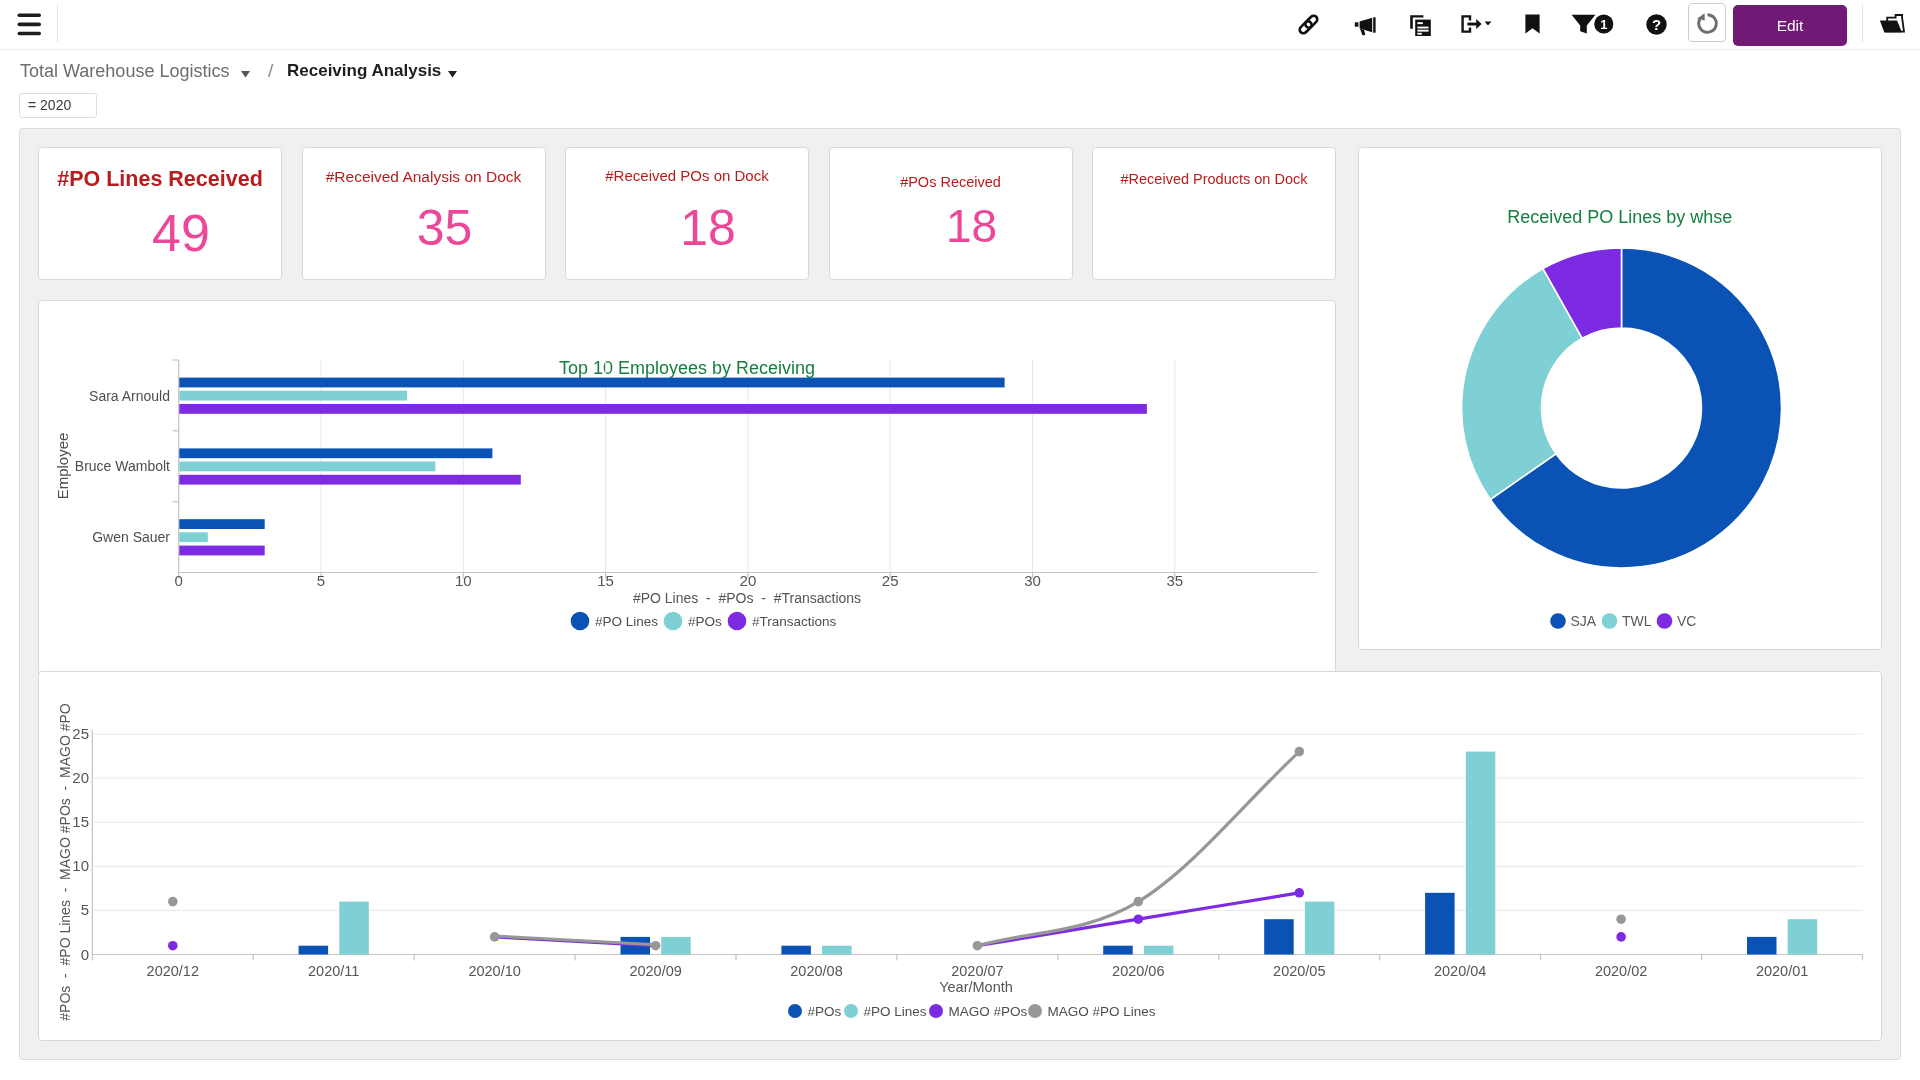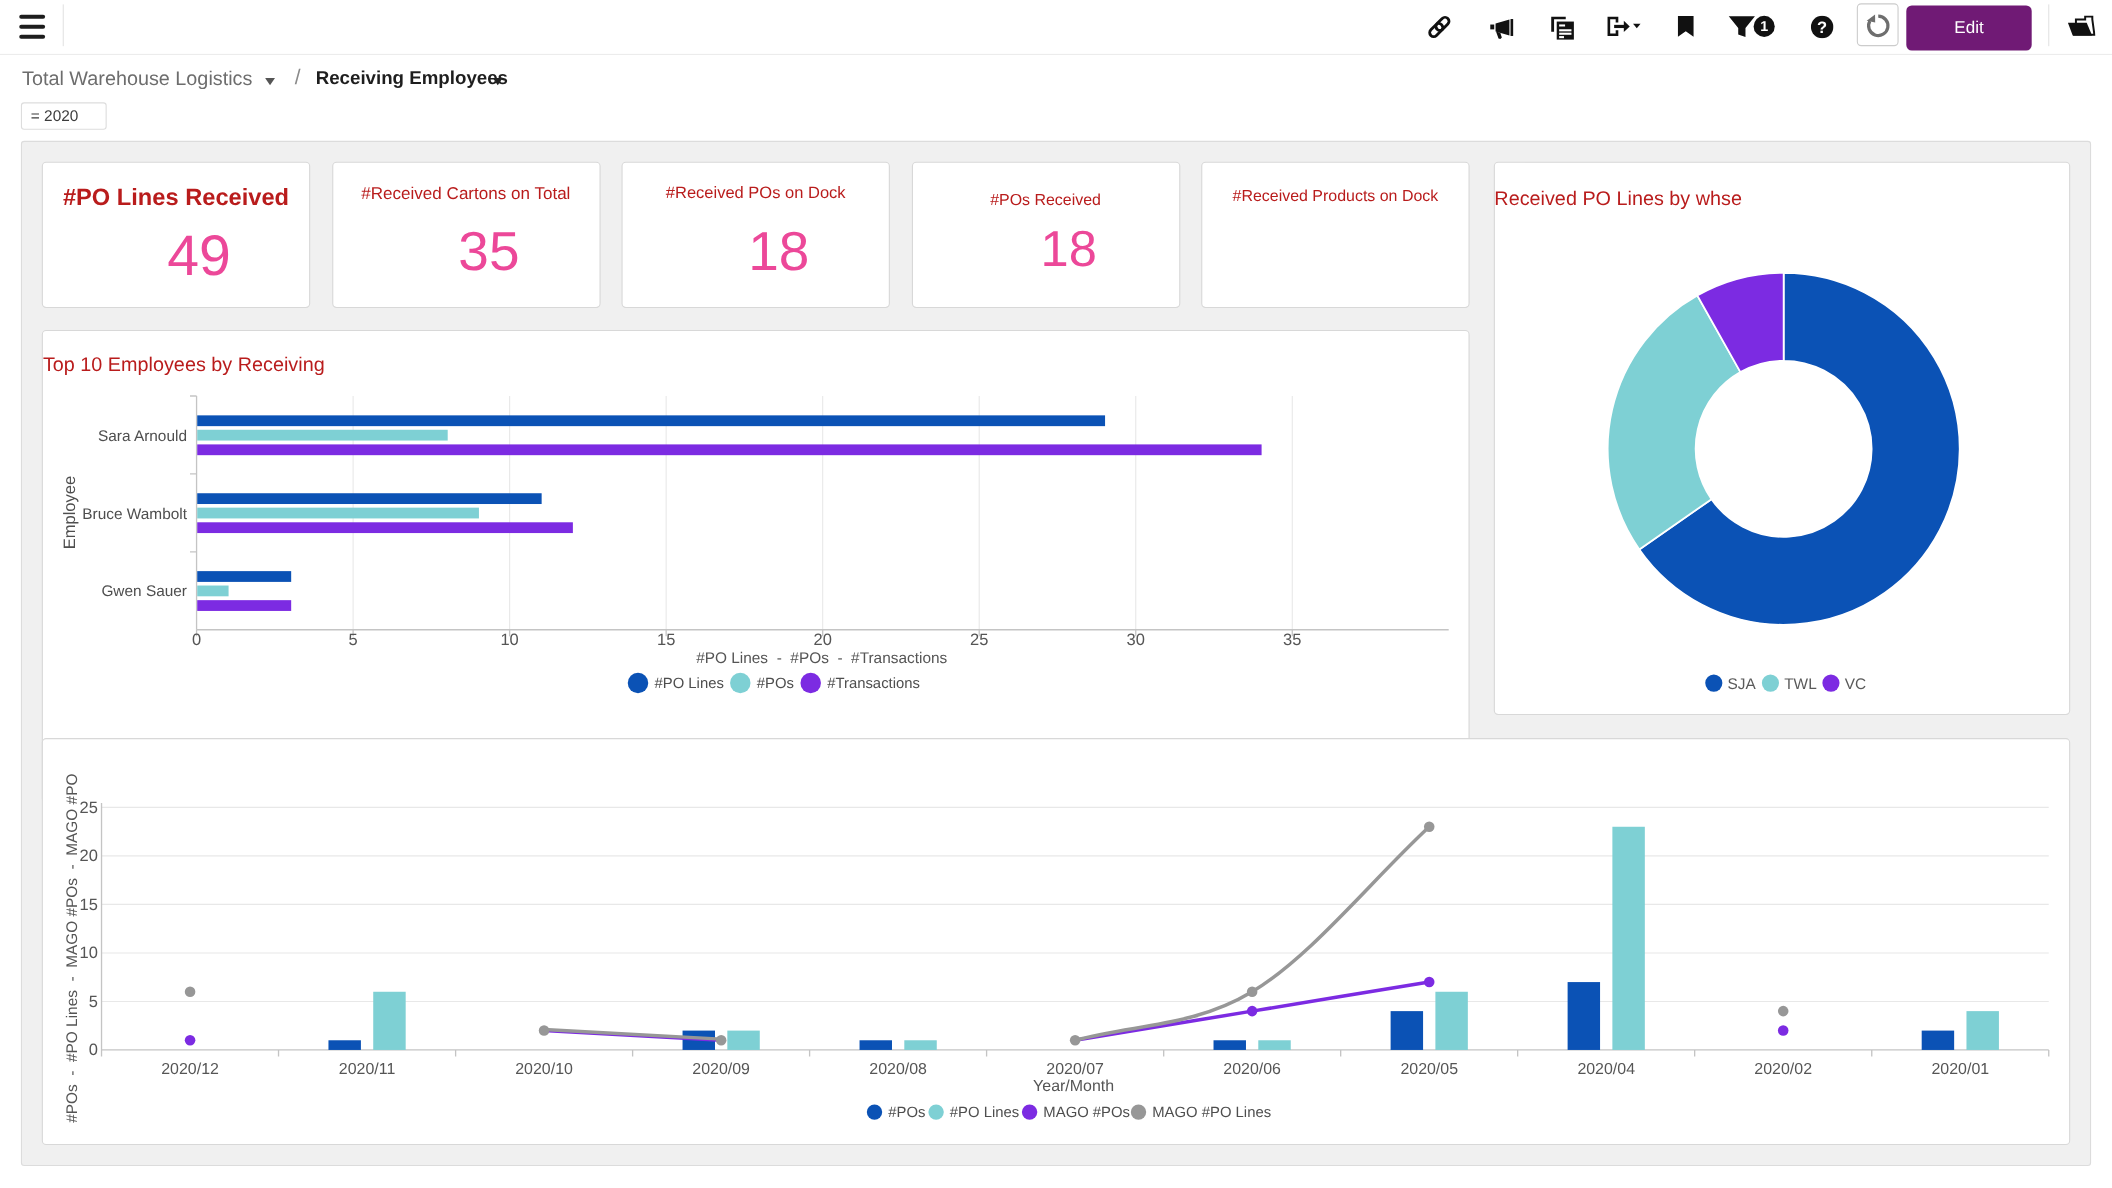--- a/index.html
+++ b/index.html
@@ -6,21 +6,21 @@
 html,body { width:1920px; height:1080px; background:#fff; font-family:"Liberation Sans", sans-serif; overflow:hidden; }
 .abs { position:absolute; }
 #header { position:absolute; left:0; top:0; width:1920px; height:50px; background:#fff; border-bottom:1px solid #ececec; }
 .hdiv { position:absolute; top:4px; height:38px; width:1px; background:#e3e3e3; }
 #crumbs { position:absolute; left:0; top:51px; width:1920px; height:42px; background:#fff; }
 #chip { position:absolute; left:19px; top:93px; width:78px; height:25px; background:#fff; border:1px solid #ddd; border-radius:3px; font-size:14px; color:#3c3c3c; line-height:23px; padding-left:8px; }
 #canvas { position:absolute; left:19px; top:128px; width:1882px; height:932px; background:#f0f0f0; border:1px solid #dcdcdc; border-radius:3px; }
 .card { position:absolute; background:#fff; border:1px solid #d8d8d8; border-radius:4px; }
 .kpi-t { position:absolute; width:100%; text-align:center; color:#b91c1c; }
 .kpi-n { position:absolute; width:100%; text-align:center; color:#ec4899;padding-left:42px; }
-.ctitle { position:absolute; width:100%; color:#b91c1c; font-size:18px; }
+.ctitle { position:absolute; width:100%; text-align:center; color:#15803d; font-size:18px;margin-top:37px; }
 svg text { font-family:"Liberation Sans", sans-serif; }
 </style>
 </head>
 <body>
 <div id="header">
   <svg class="abs" style="left:17px;top:12px" width="25" height="25" viewBox="0 0 25 25">
     <rect x="0.5" y="1.5" width="23.5" height="3.6" rx="1.8" fill="#1d1d1d"></rect>
     <rect x="0.5" y="10.6" width="23.5" height="3.6" rx="1.8" fill="#1d1d1d"></rect>
     <rect x="0.5" y="19.7" width="23.5" height="3.6" rx="1.8" fill="#1d1d1d"></rect>
   </svg>
@@ -84,33 +84,33 @@
     <path d="M8.2 7.2 V3.7 H16.6 V1.0 H23.1 V3.7 L25.0 17.6 H5.6" fill="none" stroke="#111" stroke-width="1.8"></path>
     <polygon points="0.9,6.6 18.0,6.6 22.9,18.3 5.3,18.3" fill="#111"></polygon>
   </svg>
 </div>
 <div id="crumbs">
   <span class="abs" style="left:20px;top:10px;font-size:18px;color:#6d6d6d">Total Warehouse Logistics</span>
   <svg class="abs" style="left:241px;top:20px" width="9" height="7">
       <path d="M0 0 L9 0 L4.5 6.5 Z" fill="#555"></path>
     </svg>
   <span class="abs" style="left:268px;top:9px;font-size:19px;color:#8a8a8a">/</span>
-  <span class="abs" style="left:287px;top:10px;font-size:17px;font-weight:bold;color:#1e1e1e">Receiving Employees</span>
+  <span class="abs" style="left:287px;top:10px;font-size:17px;font-weight:bold;color:#1e1e1e">Receiving Analysis</span>
   <svg class="abs" style="left:448px;top:20px" width="9" height="7">
       <path d="M0 0 L9 0 L4.5 6.5 Z" fill="#222"></path>
     </svg>
 </div>
 <div id="chip">= 2020</div>
 <div id="canvas"></div>
 <div class="card" style="left:38px;top:147px;width:244px;height:133px">
   <div class="kpi-t" style="position:absolute;top:19px;font-size:21.5px;font-weight:bold">#PO Lines Received</div>
   <div class="kpi-n" style="top:55px;font-size:52px">49</div>
 </div>
 <div class="card" style="left:301.5px;top:147px;width:244px;height:133px">
-  <div class="kpi-t" style="position:absolute;top:20px;font-size:15.5px">#Received Cartons on Total</div>
+  <div class="kpi-t" style="position:absolute;top:20px;font-size:15.5px">#Received Analysis on Dock</div>
   <div class="kpi-n" style="top:51px;font-size:50px">35</div>
 </div>
 <div class="card" style="left:565px;top:147px;width:244px;height:133px">
   <div class="kpi-t" style="position:absolute;top:19px;font-size:15px">#Received POs on Dock</div>
   <div class="kpi-n" style="top:51px;font-size:50px">18</div>
 </div>
 <div class="card" style="left:828.5px;top:147px;width:244px;height:133px">
   <div class="kpi-t" style="position:absolute;top:26px;font-size:14.5px">#POs Received</div>
   <div class="kpi-n" style="top:51px;font-size:46px">18</div>
 </div>

